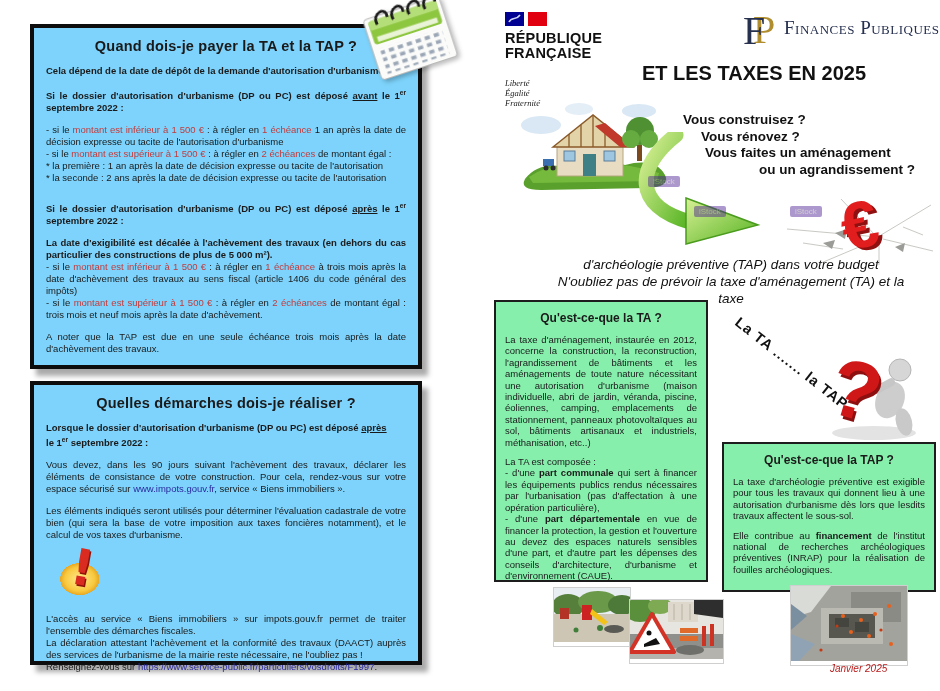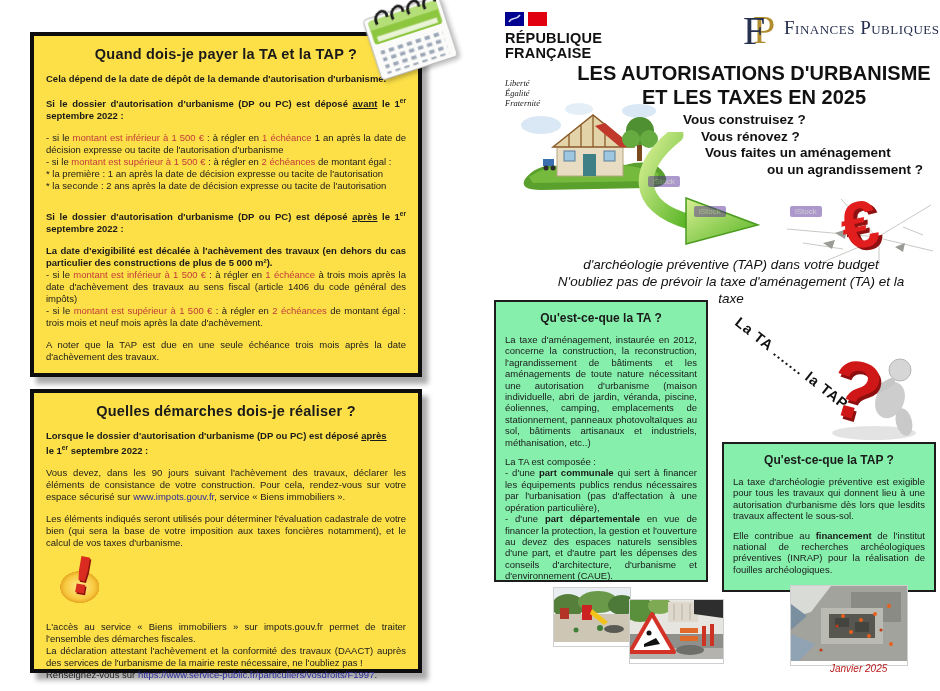--- a/index.html
+++ b/index.html
@@ -1,20 +1,20 @@
 <!DOCTYPE html>
 <html><head>
 <meta charset="utf-8">
 <style>
   html,body{margin:0;padding:0;background:#fff;}
   .page{position:relative;width:940px;height:691px;background:#ffffff;overflow:hidden;
         font-family:"Liberation Sans",sans-serif;color:#1a1a1a;}
   
-  .qbox{position:absolute;left:30px;width:392px;background:#fde047;border:4px solid #0d0d0d;
-        box-shadow:6px 7px 5px #aaa;padding:8px 12px 4px;box-sizing:border-box;margin-top:8px;}
+  .qbox{position:absolute;left:30px;width:392px;background:#7dd3fc;border:4px solid #0d0d0d;
+        box-shadow:6px 7px 5px #aaa;padding:8px 12px 4px;box-sizing:border-box;}
   .qbox h2{font-size:14.5px;text-align:center;margin:2px 0 11px;letter-spacing:.2px;}
   .box1{top:24px;height:345px;}
   .box2{top:381px;height:284px;}
   .para{margin:0 0 10px;white-space:pre-wrap;text-align:justify;font-size:9.5px;line-height:12px;}
   .para.b{font-weight:bold;}
   .para.mt{margin-top:16px;}
   span.b{font-weight:bold;}
   span.red{color:#c23b3b;}
   span.u{text-decoration:underline;}
   span.link{color:#2a2a9c;}
@@ -34,21 +34,21 @@
      color:#222;margin-top:17px;}
   .fp-logo{position:absolute;left:743px;top:8px;display:flex;align-items:flex-start;gap:5px;}
   .fp-text{font-family:"Liberation Serif",serif;font-variant:small-caps;font-size:19px;
      color:#26304f;letter-spacing:.5px;margin-top:9px;}
   .main-title{position:absolute;left:575px;top:62px;width:358px;text-align:center;
      font-size:20px;font-weight:bold;line-height:23.5px;color:#111;}
   .house{position:absolute;left:519px;top:97px;}
   .questions{position:absolute;left:655px;top:112px;width:268px;font-weight:bold;
      font-size:13.5px;line-height:16.5px;color:#111;}
   .questions .q0{margin-left:28px;} .questions .q1{margin-left:46px;}
-  .questions .q2{margin-left:50px;} .questions .q3{margin-left:104px;text-align:right;}
+  .questions .q2{margin-left:50px;} .questions .q3{margin-left:104px;}
   .arrow{position:absolute;left:598px;top:132px;}
   .euro-scene{position:absolute;left:783px;top:177px;}
   .watermark{position:absolute;font-size:8px;color:#9a9a9a;background:#4c1d95;border-radius:2px;
      padding:1px 5px;opacity:.45;}
   .note{position:absolute;left:545px;top:256px;width:372px;text-align:center;font-style:italic;
      font-size:13.5px;line-height:17px;color:#111;}
   .infobox{position:absolute;width:214px;background:#86efac;border:2px solid #1d1d1d;
      padding:7px 9px;box-sizing:border-box;}
   .infobox h3{font-size:12px;text-align:center;margin:2px 0 9px;}
   .infobox .para{font-size:9.5px;line-height:11.4px;margin:0 0 8px;}
@@ -142,21 +142,20 @@
 
   <div class="fp-logo">
     <svg width="36" height="42" viewBox="0 0 36 42">
       <text x="10" y="35" font-family="Liberation Serif, serif" font-size="40" fill="#b08d2e">P</text>
       <text x="0" y="36" font-family="Liberation Serif, serif" font-size="40" fill="#26304f">F</text>
     </svg>
     <span class="fp-text">Finances Publiques</span>
   </div>
 
   <div class="main-title">
-    <div>LES AUTORISATIONS D'URBANISME</div>
     <div>ET LES TAXES EN 2025</div>
   </div>
 
   <div class="house">
     <svg width="152" height="96" viewBox="0 0 152 96">
       <ellipse cx="22" cy="28" rx="20" ry="9" fill="#d9e8f4"></ellipse>
       <ellipse cx="120" cy="14" rx="17" ry="7" fill="#d9e8f4"></ellipse>
       <ellipse cx="60" cy="12" rx="14" ry="6" fill="#e4eef7"></ellipse>
       <path d="M6 82 Q20 64 46 70 Q76 58 106 68 Q136 60 146 78 Q152 90 128 91 L22 93 Q0 93 6 82 Z" fill="#5aa02c"></path>
       <path d="M10 80 Q30 66 60 70 Q95 62 140 76 L138 84 L14 86 Z" fill="#7cc141" opacity=".8"></path>

